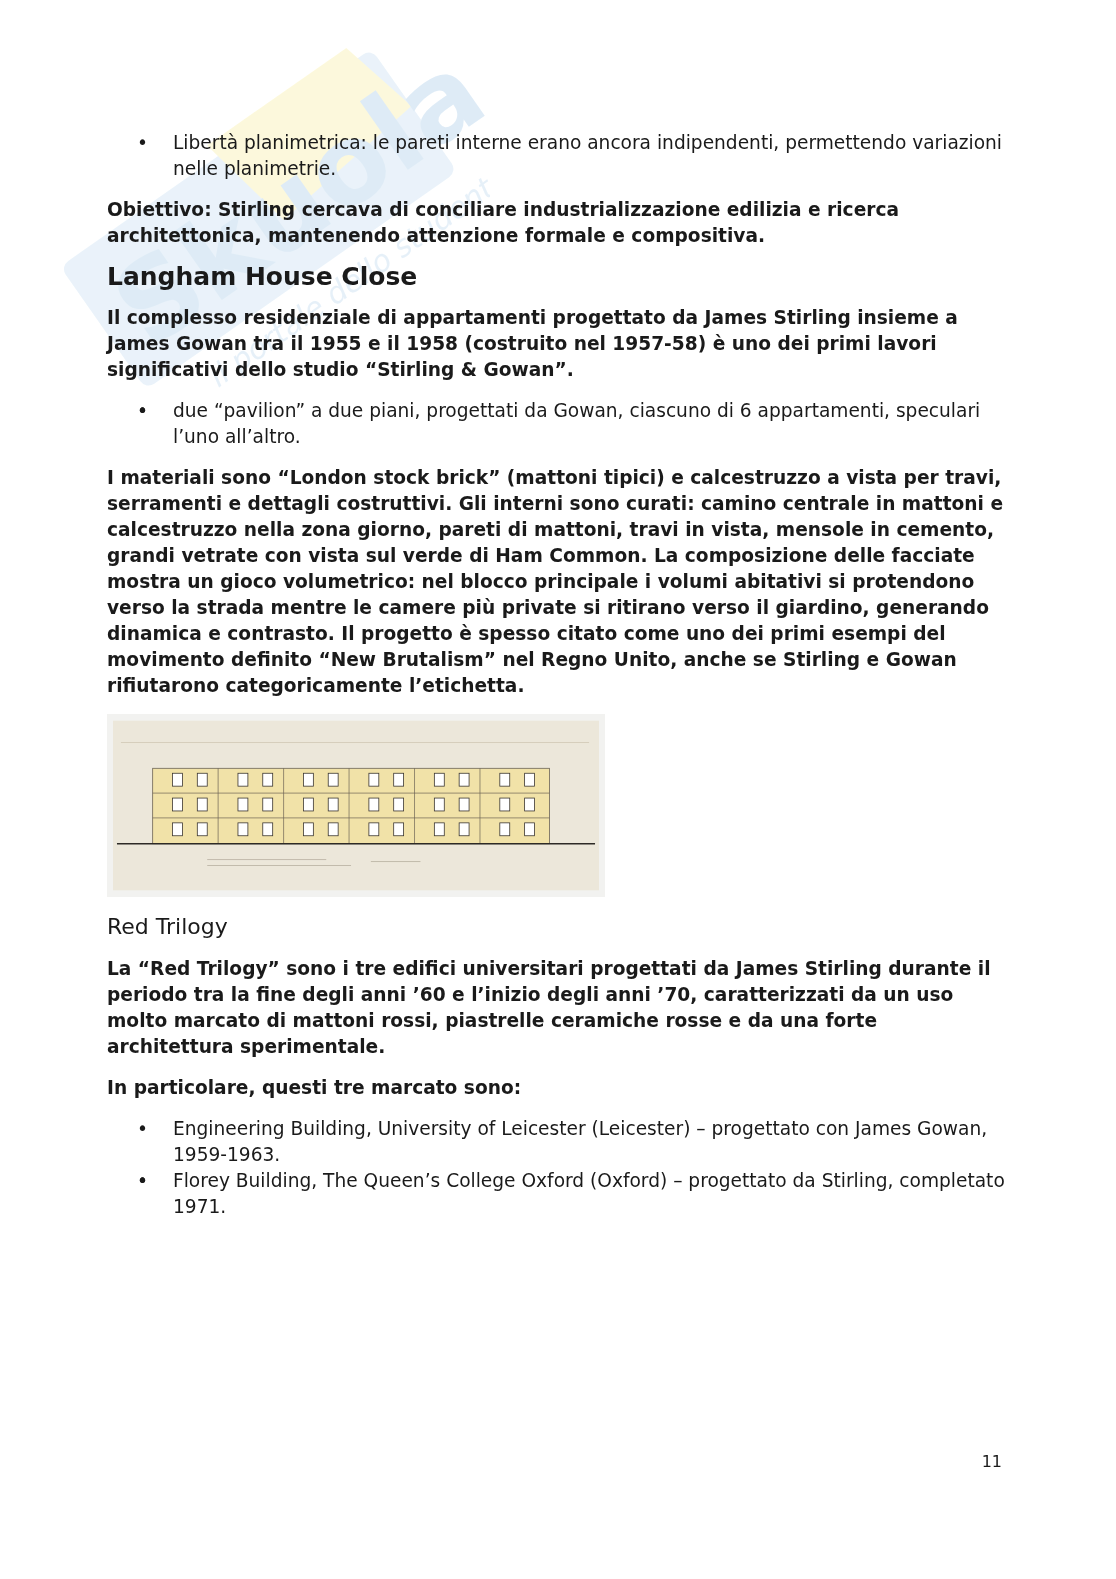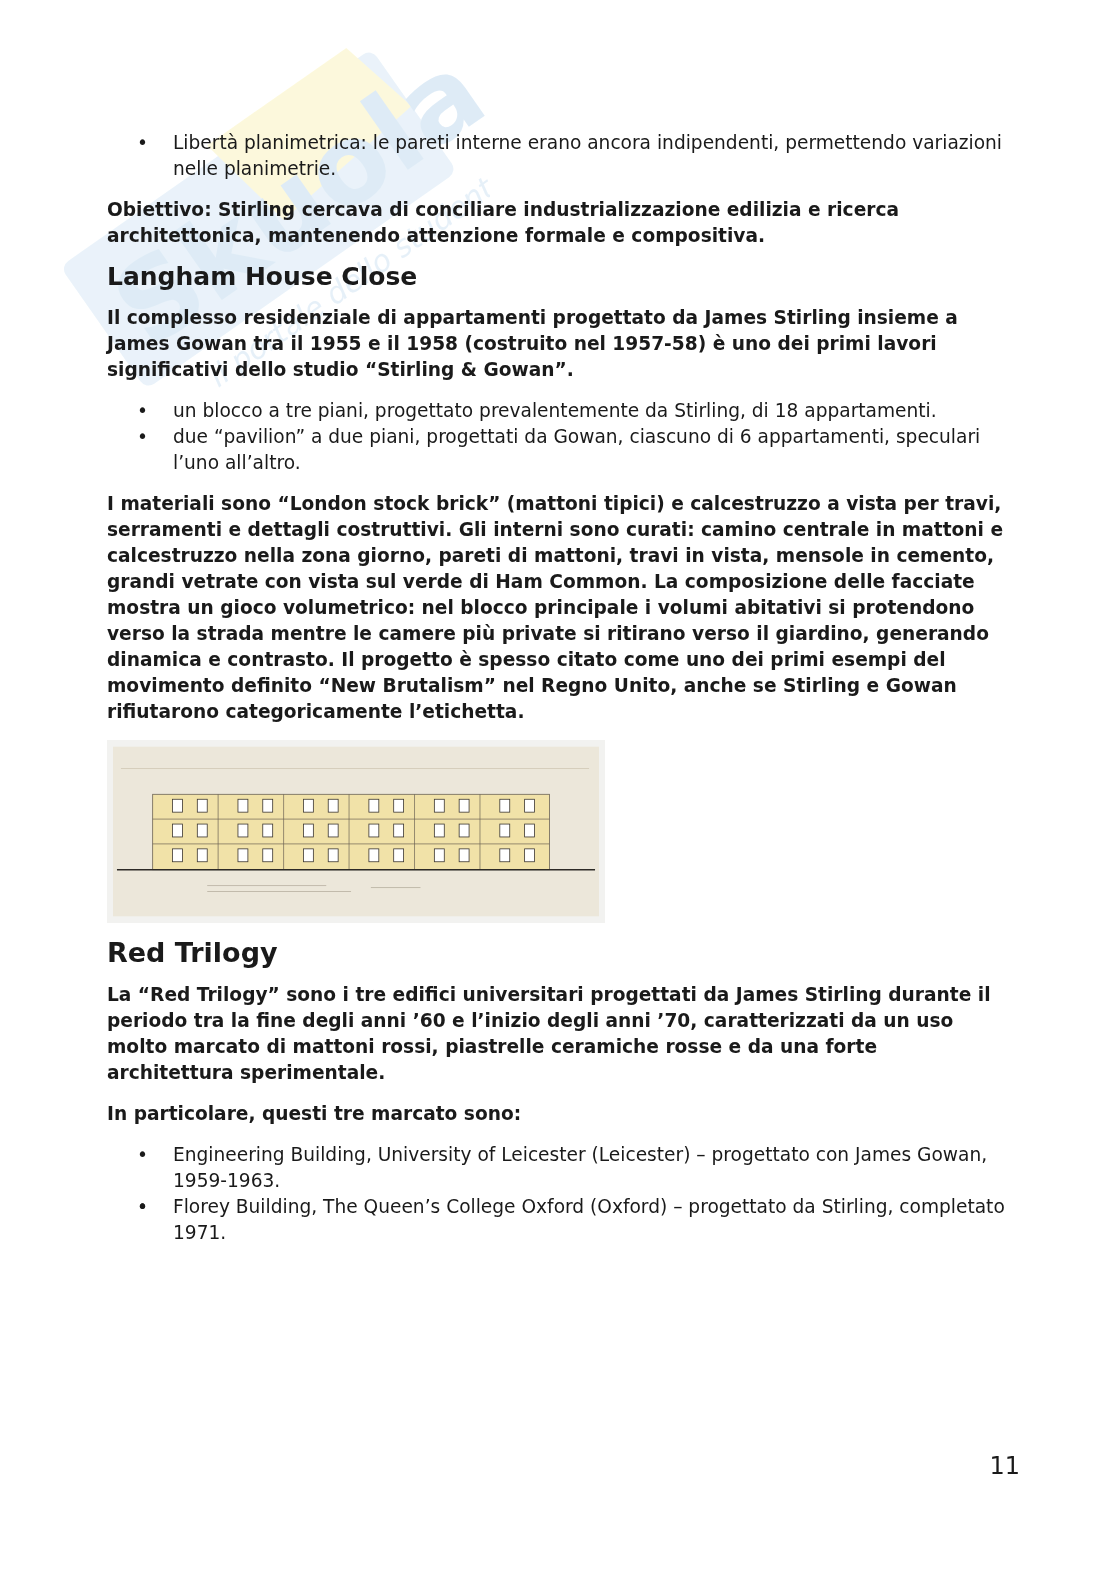--- a/index.html
+++ b/index.html
@@ -2,27 +2,27 @@
 <html><head>
 <meta charset="utf-8">
 <style>
   html, body { margin:0; padding:0; background:#ffffff; }
   body { width:1116px; height:1579px; position:relative; overflow:hidden;
          font-family:"DejaVu Sans", sans-serif; color:#1a1a1a; }
   .watermark { position:absolute; left:20px; top:40px; width:470px; height:400px; pointer-events:none; opacity:0.55; }
   .page { position:absolute; left:107px; top:130px; width:900px; font-size:18.6px; line-height:26px; }
   p { margin:0 0 15px 0;font-weight:bold; }
   h3 { margin:0 0 15px 0; font-size:25px; line-height:26px; font-weight:bold; }
-  h2 { margin:12px 0 15px 0; font-size:27px; line-height:28px; font-weight:bold; }
+  h2 { margin:12px 0 15px 0; font-size:22px; line-height:28px; font-weight:normal; }
   ul { list-style:none; margin:0 0 15px 0; padding:0; }
   li { position:relative; padding-left:66px; }
   li .bullet { position:absolute; left:30px; top:0; }
   .figure { width:498px; height:183px; background:#f2f2f0; margin:0 0 16px 0; padding:6px; box-sizing:border-box; }
   .figure svg { width:100%; height:100%; display:block; }
-  .page-number { position:absolute; right:96px; top:1452px; font-size:24px; }
+  .page-number { position:absolute; right:114px; top:1452px; font-size:16px; }
 </style>
 </head>
 <body>
 
 <svg class="watermark" viewBox="0 0 470 400">
   <g transform="rotate(-35 235 200)">
     <rect x="60" y="110" width="380" height="150" rx="10" fill="#d9e9f6"></rect>
     <path d="M250 95 L420 95 L440 180 L270 200 Z" fill="#fbf4c0"></path>
     <text x="85" y="230" font-family="DejaVu Sans, sans-serif" font-weight="bold" font-size="110" fill="#c4dcf0">Skuola</text>
     <text x="120" y="300" font-family="DejaVu Sans, sans-serif" font-style="italic" font-size="30" fill="#d3e5f4">il portale dello studente</text>
@@ -33,21 +33,21 @@
 
   <ul>
     <li><span class="bullet">•</span><span>Libertà planimetrica: le pareti interne erano ancora indipendenti, permettendo variazioni nelle planimetrie.</span></li>
   </ul>
 
   <p>Obiettivo: Stirling cercava di conciliare industrializzazione edilizia e ricerca architettonica, mantenendo attenzione formale e compositiva.</p>
 
   <h3>Langham House Close</h3>
   <p>Il complesso residenziale di appartamenti progettato da James Stirling insieme a James Gowan tra il 1955 e il 1958 (costruito nel 1957-58) è uno dei primi lavori significativi dello studio “Stirling &amp; Gowan”.</p>
   <ul>
-    <li><span class="bullet">•</span><span>un blocco a tre piani, progettato prevalentemente da Stirling, di 18 appartamenti.</span></li>
+    <li><span class="bullet">•</span></li>
     <li><span class="bullet">•</span><span>due “pavilion” a due piani, progettati da Gowan, ciascuno di 6 appartamenti, speculari l’uno all’altro.</span></li>
   </ul>
   <p>I materiali sono “London stock brick” (mattoni tipici) e calcestruzzo a vista per travi, serramenti e dettagli costruttivi. Gli interni sono curati: camino centrale in mattoni e calcestruzzo nella zona giorno, pareti di mattoni, travi in vista, mensole in cemento, grandi vetrate con vista sul verde di Ham Common. La composizione delle facciate mostra un gioco volumetrico: nel blocco principale i volumi abitativi si protendono verso la strada mentre le camere più private si ritirano verso il giardino, generando dinamica e contrasto. Il progetto è spesso citato come uno dei primi esempi del movimento definito “New Brutalism” nel Regno Unito, anche se Stirling e Gowan rifiutarono categoricamente l’etichetta.</p>
 
   <div class="figure">
     <svg viewBox="0 0 490 171">
       <rect width="490" height="171" fill="#ece7da"></rect>
       <line x1="8" y1="22" x2="480" y2="22" stroke="#cfc6b3" stroke-width="0.8"></line>
       <rect x="40" y="48" width="400" height="76" fill="#f1e2a8" stroke="#6b6354" stroke-width="0.8"></rect>
       <g stroke="#6b6354" stroke-width="0.7" fill="none">

